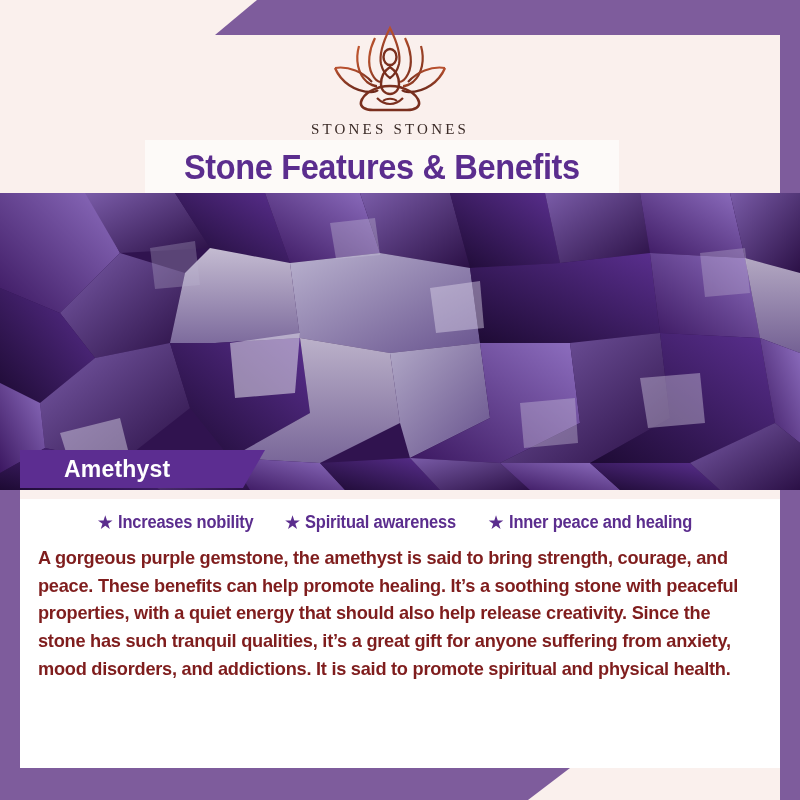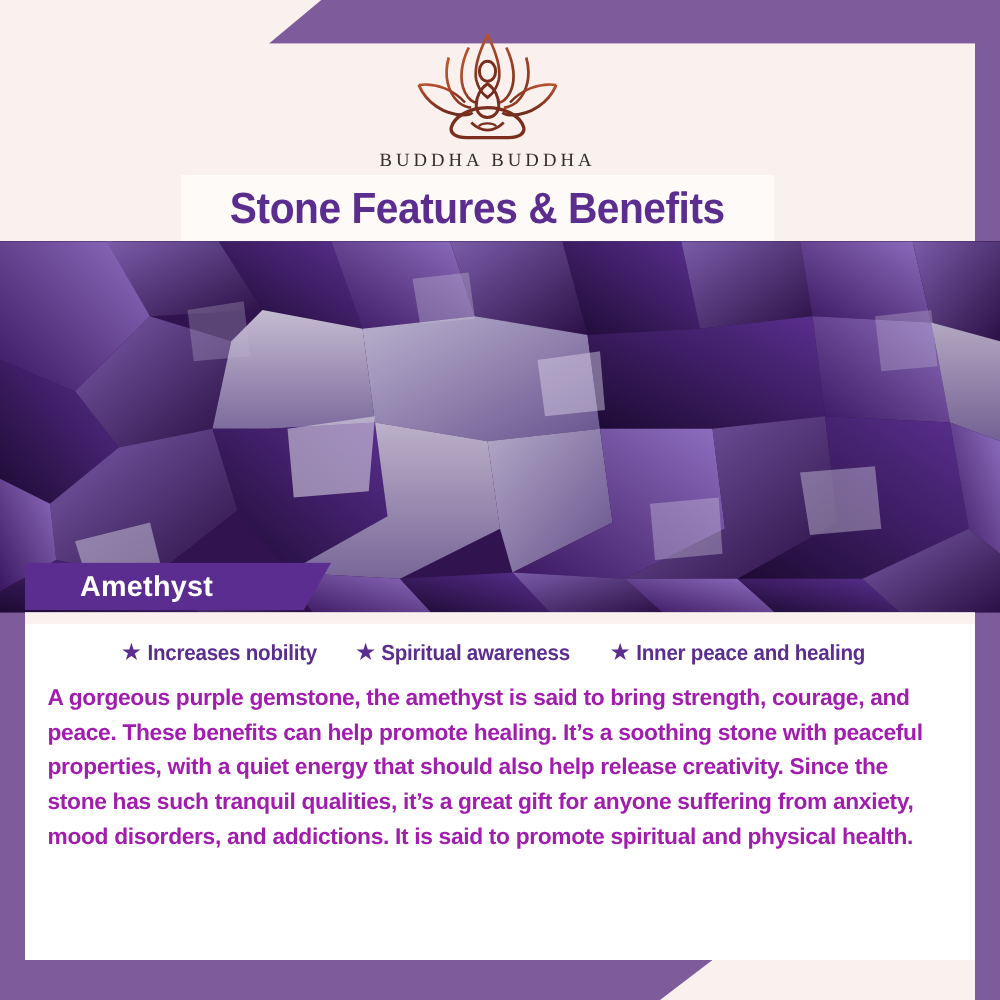--- a/index.html
+++ b/index.html
@@ -73,21 +73,21 @@
     padding:22px 10px 0 10px;
   }
   .benefit{display:flex;align-items:center;white-space:nowrap;}
   .benefit .star{color:#5b2d8e;font-size:19px;line-height:1;margin-right:4px;}
   .benefit .btxt{
     color:#5b2d8e;font-size:17.5px;font-weight:bold;letter-spacing:-0.2px;
     transform:scaleX(0.94);transform-origin:left center;
     font-family:"Liberation Sans",sans-serif;
   }
   .body-copy{
-    margin:12px 18px 0 18px;color:#a21caf;font-size:18.2px;line-height:1.52;
+    margin:12px 18px 0 18px;color:#7f1d1d;font-size:18.2px;line-height:1.52;
     font-weight:600;letter-spacing:-0.25px;
     font-family:"Liberation Sans",sans-serif;
   }
 </style>
 </head>
 <body>
 
 <div id="page">
 
   <div class="accent-top"></div>
@@ -124,21 +124,21 @@
 
         <ellipse cx="75" cy="33" rx="6.5" ry="8" fill="none" stroke="#7a2f1e" stroke-width="2.4"></ellipse>
 
         <path d="M75 43 C69 47 66 54 66 60 C66 66 70 70 75 70 C80 70 84 66 84 60 C84 54 81 47 75 43 Z" fill="none" stroke="#7a2f1e" stroke-width="2.4"></path>
 
         <path d="M75 62 C60 62 48 70 46 78 C45 83 50 86 58 86 L92 86 C100 86 105 83 104 78 C102 70 90 62 75 62 Z" fill="none" stroke="#7a2f1e" stroke-width="2.6"></path>
 
         <path d="M62 74 C66 78 70 80 75 80 C80 80 84 78 88 74" fill="none" stroke="#7a2f1e" stroke-width="2.2"></path>
         <path d="M68 77 C71 74 79 74 82 77" fill="none" stroke="#7a2f1e" stroke-width="1.8"></path>
       </svg>
-      <div class="logo-word">BUDDHA BUDDHA</div>
+      <div class="logo-word">STONES STONES</div>
     </div>
 
     <div class="title-strip">
       <h1>Stone Features &amp; Benefits</h1>
     </div>
   </div>
 
   <div class="photo">
     <svg viewBox="0 0 800 297" preserveAspectRatio="none">
       <defs>

